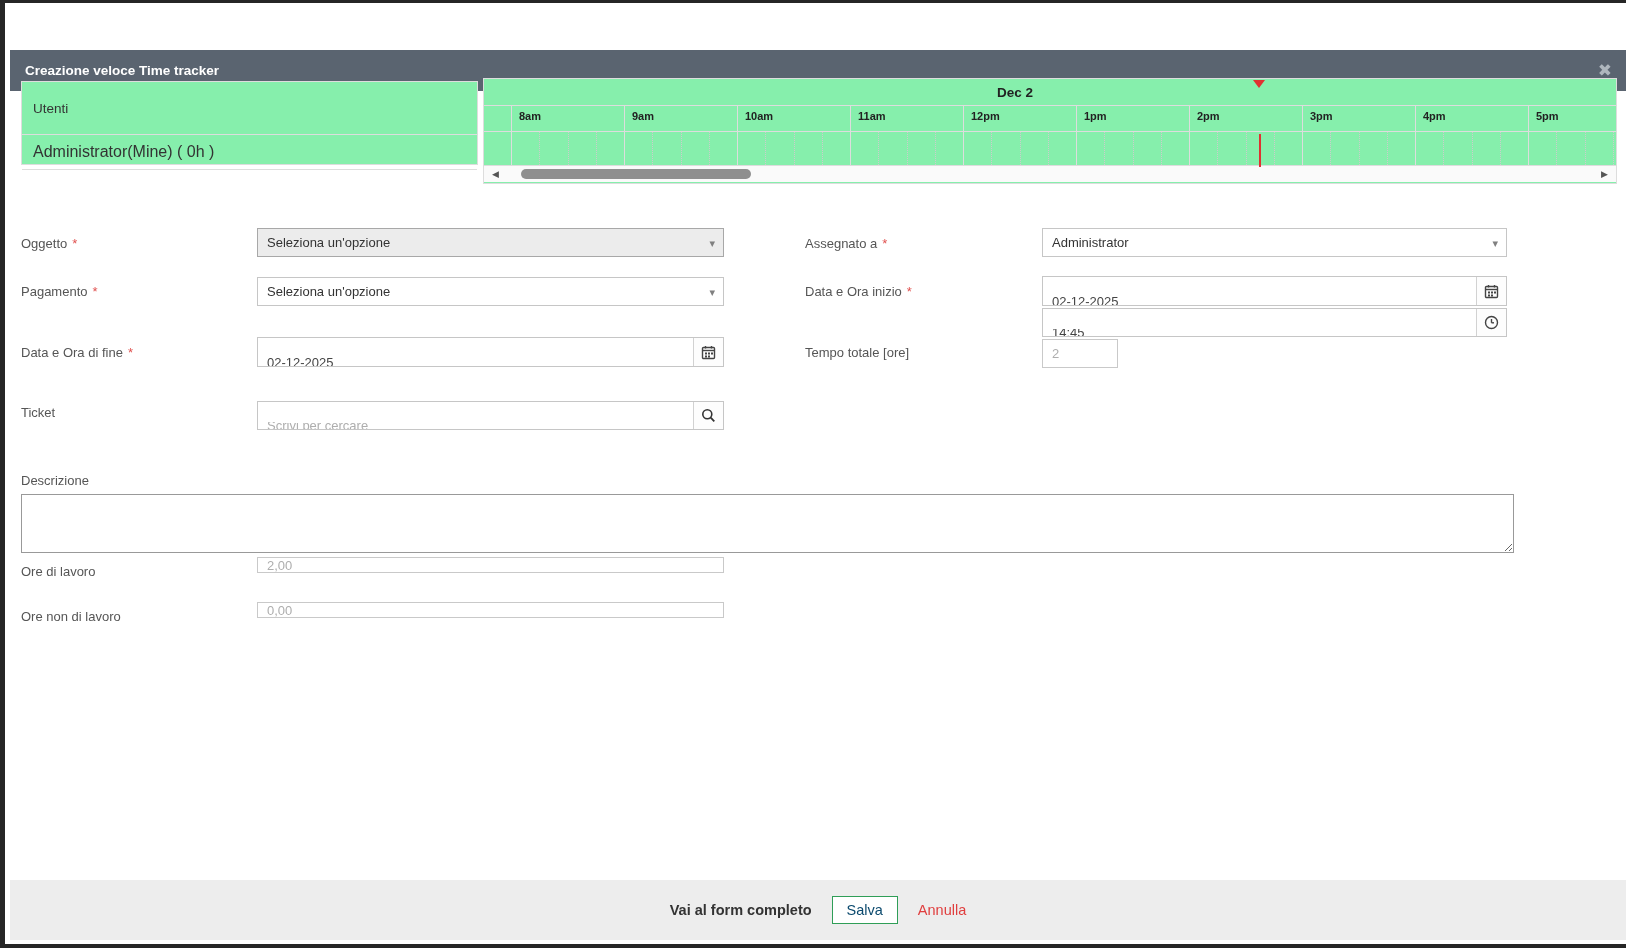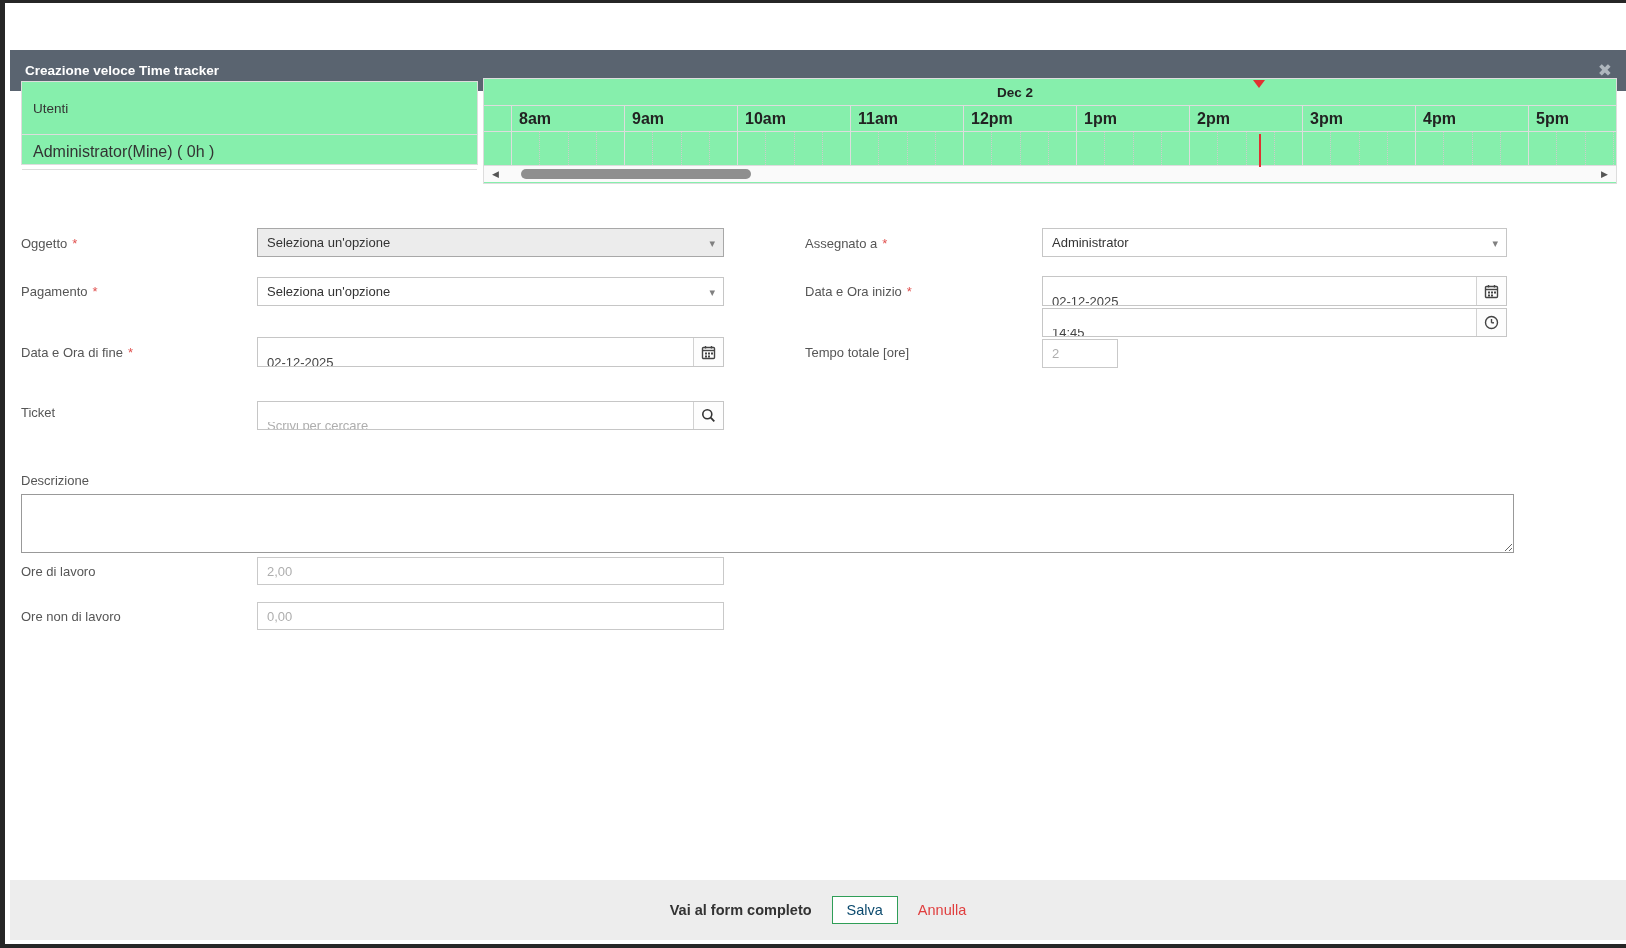--- a/index.html
+++ b/index.html
@@ -44,21 +44,21 @@
   }
   .day-row {
     height:27px; border-bottom:1px solid #ddd; display:flex; align-items:center;
     justify-content:center; font-size:13.5px; font-weight:bold; color:#222;
     padding-right:70px;
   }
   .time-row { height:26px; border-bottom:1px solid #ddd; display:flex; overflow:hidden; }
   .sliver { width:27px; flex:0 0 27px; }
   .hour-label {
     flex:0 0 113px; width:113px; border-left:1px solid #ddd;
-    font-size:16px; font-weight:bold; color:#222; padding:4px 0 0 7px;
+    font-size:11px; font-weight:bold; color:#222; padding:4px 0 0 7px;
   }
   .grid-row { height:34px; border-bottom:1px solid #ddd; display:flex; overflow:hidden; }
   .hour-cell { flex:0 0 113px; width:113px; border-left:1px solid #ddd; display:flex; }
   .hour-cell span { flex:1; }
   .hour-cell span + span { border-left:1px dotted #ccc; }
   .sb-row { height:16px; background:#fafafa; position:relative; }
   .sb-arrow { position:absolute; top:1px; font-size:9px; color:#555; line-height:14px; cursor:pointer; }
   .sb-thumb {
     position:absolute; left:37px; top:3px; width:230px; height:10px;
     background:#8f8f8f; border-radius:5px; cursor:pointer;
@@ -84,21 +84,21 @@
   }
   .igroup input {
     flex:1; min-width:0; border:none; outline:none; padding:0 9px;
     font-size:13px; color:#444; font-family:inherit; background:transparent;margin-top:20px;
   }
   .addon {
     flex:0 0 30px; border-left:1px solid #d2d2d2; display:flex;
     align-items:center; justify-content:center; background:#fdfdfd; cursor:pointer;
   }
   .pinput {
-    position:absolute; height:28px; border:1px solid #c9c9c9; padding:0 9px;
+    position:absolute; height:16px; border:1px solid #c9c9c9; padding:0 9px;
     font-size:13px; color:#15803d; font-family:inherit; outline:none; background:#fff;
   }
   input::placeholder, textarea::placeholder { color:#aeaeae; opacity:1; }
   .tt-input { color:#9c9c9c; }
   .desc-area {
     position:absolute; left:16px; top:491px; width:1493px; height:59px;
     border:1px solid #999; resize:both; font-family:inherit; font-size:13px;
     color:#444; padding:6px 9px; outline:none;
   }
   

